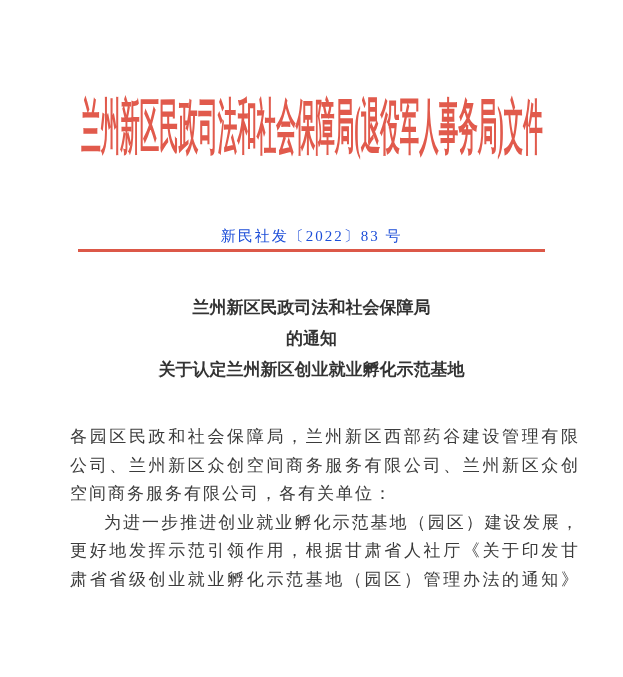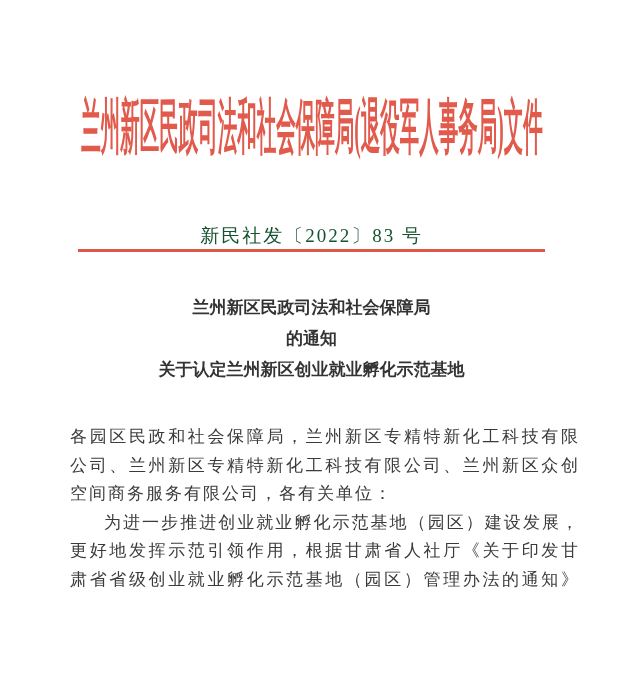--- a/index.html
+++ b/index.html
@@ -24,24 +24,24 @@
     line-height: 62px;
     font-weight: 700;
     color: #e15a4c;
     white-space: nowrap;
     transform: scaleX(0.325);
     transform-origin: center;
   }
   .doc-number {
     margin-top: 68px;
     text-align: center;
-    font-size: 19px;
+    font-size: 15px;
     line-height: 20px;
     letter-spacing: 2px;
-    color: #14532d;
+    color: #1d4ed8;
   }
   .red-line {
     width: 467px;
     height: 3px;
     background: #dc5848;
     margin: 3px auto 0 auto;
   }
   .title {
     margin-top: 40px;
     text-align: center;
@@ -74,17 +74,17 @@
 
   <div class="red-line"></div>
 
   <div class="title">
     <div>兰州新区民政司法和社会保障局</div>
     <div>的通知</div>
     <div>关于认定兰州新区创业就业孵化示范基地</div>
   </div>
 
   <div class="body-text">
-    <p>各园区民政和社会保障局，兰州新区专精特新化工科技有限公司、兰州新区专精特新化工科技有限公司、兰州新区众创空间商务服务有限公司，各有关单位：</p>
+    <p>各园区民政和社会保障局，兰州新区西部药谷建设管理有限公司、兰州新区众创空间商务服务有限公司、兰州新区众创空间商务服务有限公司，各有关单位：</p>
     <p class="indent">为进一步推进创业就业孵化示范基地（园区）建设发展，更好地发挥示范引领作用，根据甘肃省人社厅《关于印发甘肃省省级创业就业孵化示范基地（园区）管理办法的通知》（甘人社通〔2022〕152 号)精神，现将兰州新区创业就业孵化示范基地认定结果通知如下：</p>
   </div>
 
 </div>
 
 </body></html>

